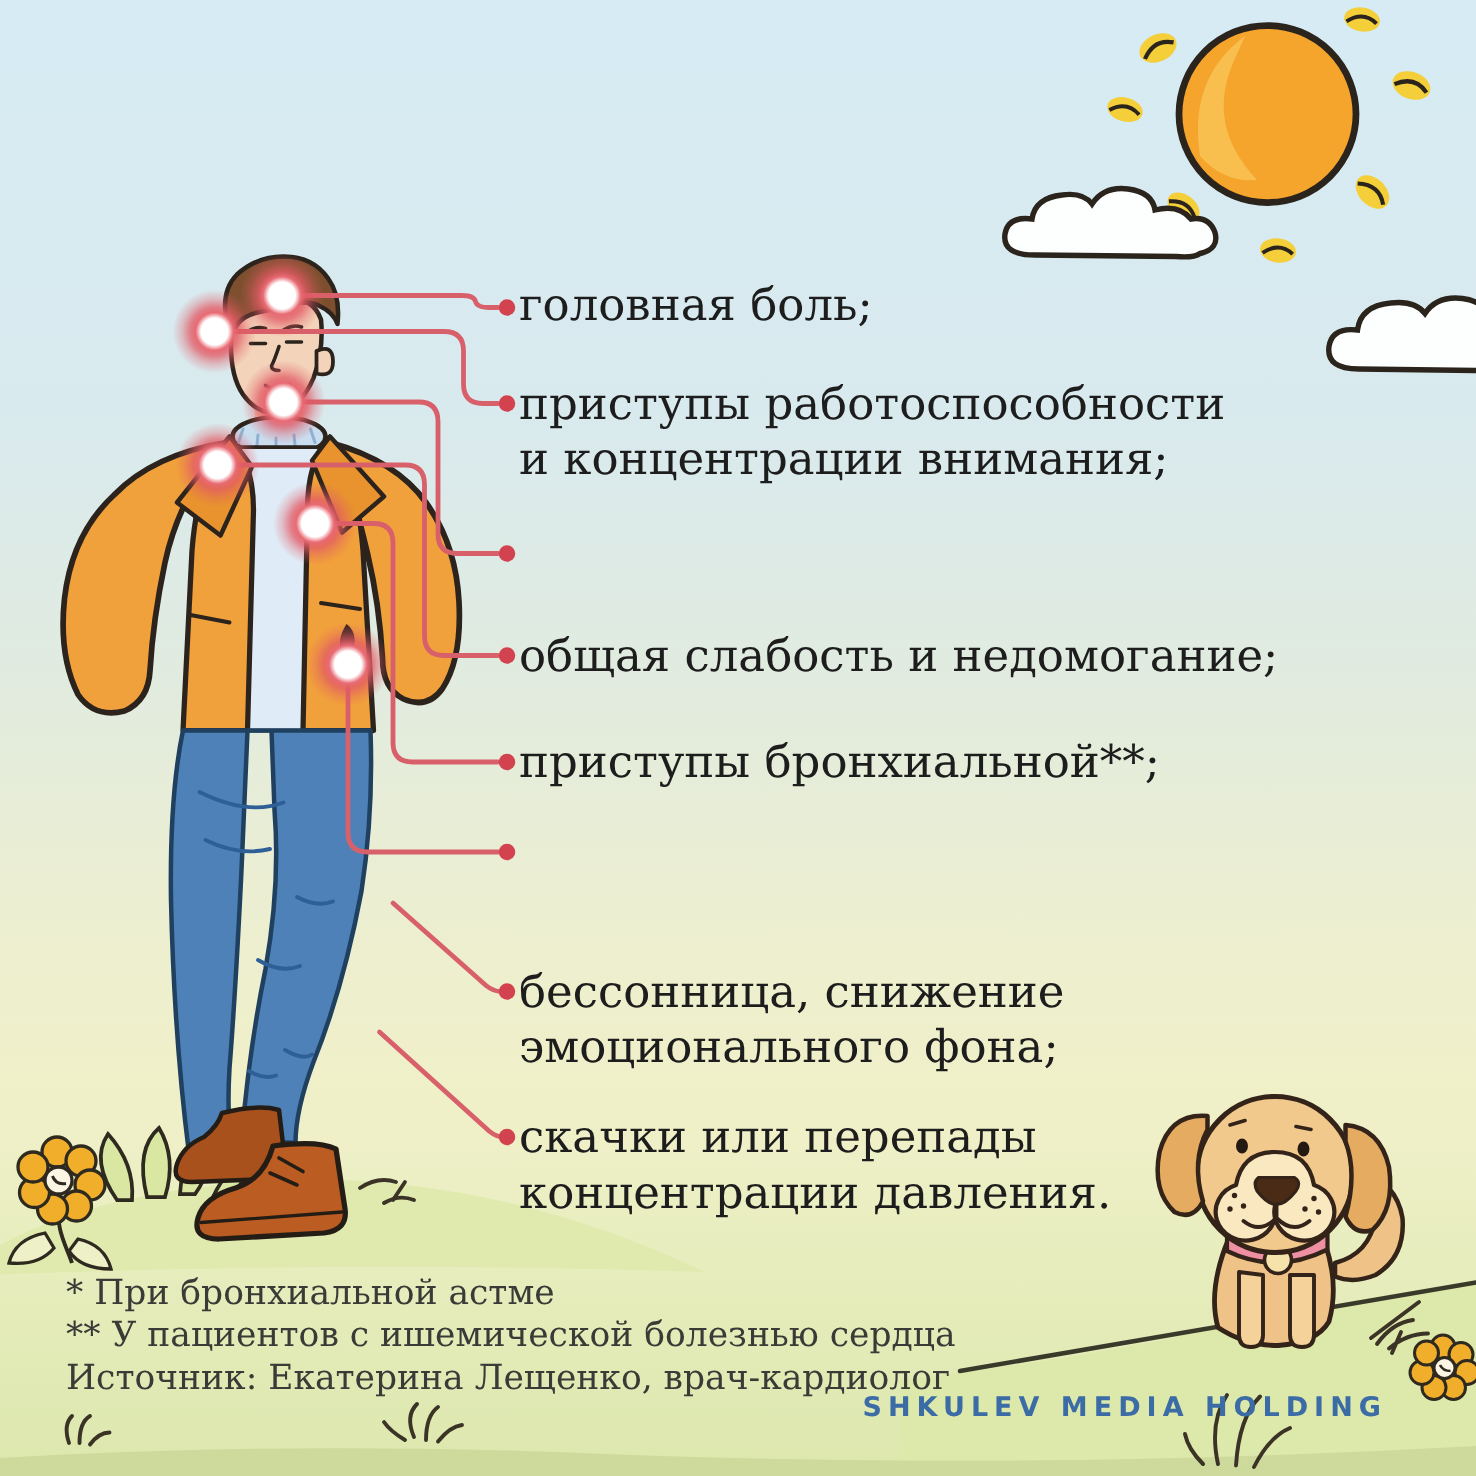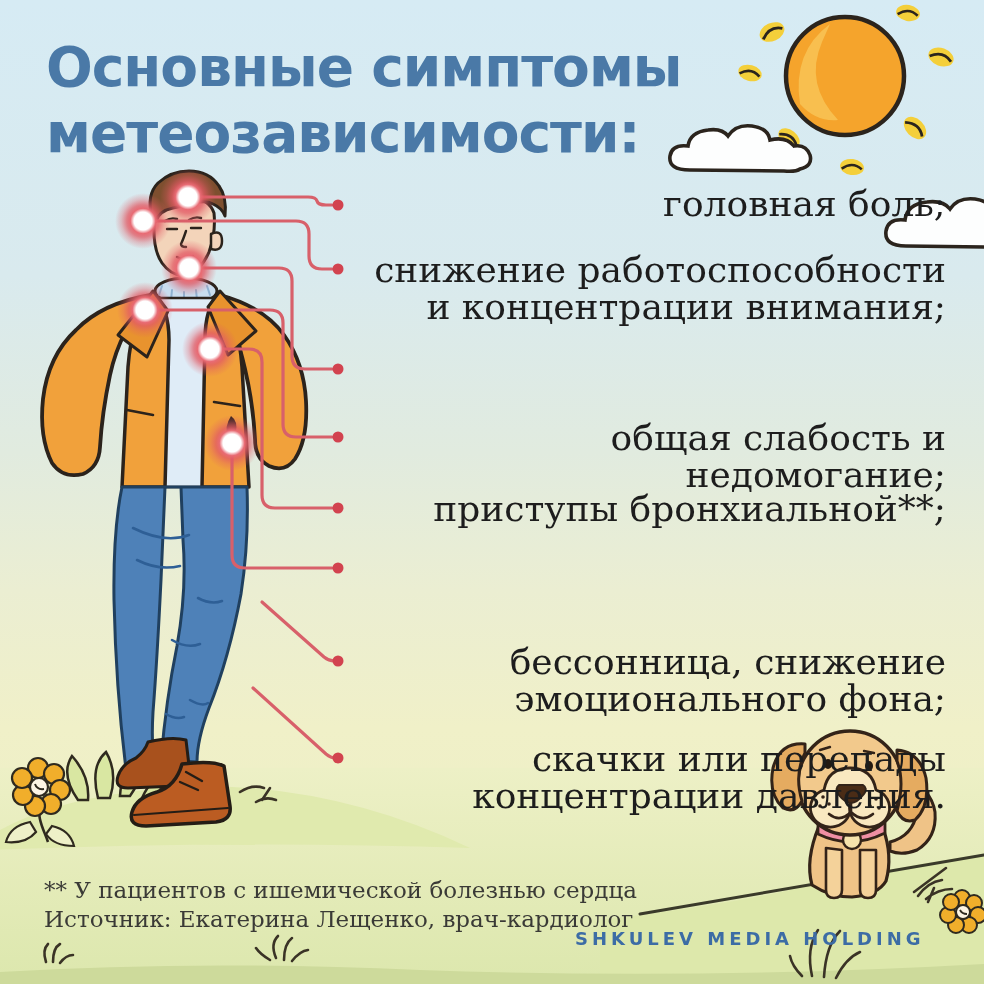--- a/index.html
+++ b/index.html
@@ -13,23 +13,22 @@
   #connectors{z-index:3;}
   .txt{position:absolute;z-index:2;}
   #title{
     left:46px;top:34px;width:720px;
     font-family:"DejaVu Sans",sans-serif;font-weight:bold;
     font-size:55px;line-height:66px;color:#4a79a7;letter-spacing:-1px;
     white-space:pre-line;
   }
   .sym{
     left:346px;width:600px;
-    font-size:36px;line-height:37px;color:#1d1d1d;
+    font-size:30px;line-height:37px;color:#1d1d1d;
     white-space:pre-line;
-    text-align:right;
   }
   .sym1{top:185px}.sym2{top:251px}.sym3{top:351px}.sym4{top:419px}
   .sym5{top:490px}.sym6{top:550px}.sym7{top:643px}.sym8{top:740px}
   .fnote{
     left:44px;font-size:23px;line-height:27px;color:#3a3a36;
   }
   .fn1{top:849px}.fn2{top:877px}.fn3{top:906px}
   #brand-network{
     left:575px;top:884px;width:410px;text-align:center;
     font-style:italic;font-size:33px;color:#4b493c;
@@ -263,30 +262,29 @@
     <g>
       <circle cx="188" cy="197" r="28" fill="url(#mk)"></circle>
       <circle cx="143" cy="221" r="28" fill="url(#mk)"></circle>
       <circle cx="189" cy="268" r="28" fill="url(#mk)"></circle>
       <circle cx="145" cy="310" r="28" fill="url(#mk)"></circle>
       <circle cx="210" cy="349" r="28" fill="url(#mk)"></circle>
       <circle cx="232" cy="443" r="28" fill="url(#mk)"></circle>
     </g>
   </svg>
 
-  <div id="title" class="txt">Основные симптомы
-метеозависимости:</div>
 
   <div class="txt sym sym1">головная боль;</div>
-  <div class="txt sym sym2">снижение работоспособности
+  <div class="txt sym sym2">приступы работоспособности
 и концентрации внимания;</div>
   <div class="txt sym sym4">общая слабость и недомогание;</div>
   <div class="txt sym sym5">приступы бронхиальной**;</div>
   <div class="txt sym sym7">бессонница, снижение
 эмоционального фона;</div>
   <div class="txt sym sym8">скачки или перепады
 концентрации давления.</div>
 
+  <div class="txt fnote fn1">* При бронхиальной астме</div>
   <div class="txt fnote fn3">Источник: Екатерина Лещенко, врач-кардиолог</div>
   <div class="txt fnote fn2">** У пациентов с ишемической болезнью сердца</div>
 
   <div id="brand-holding" class="txt">SHKULEV MEDIA HOLDING</div>
 </div>
 
 </body></html>

